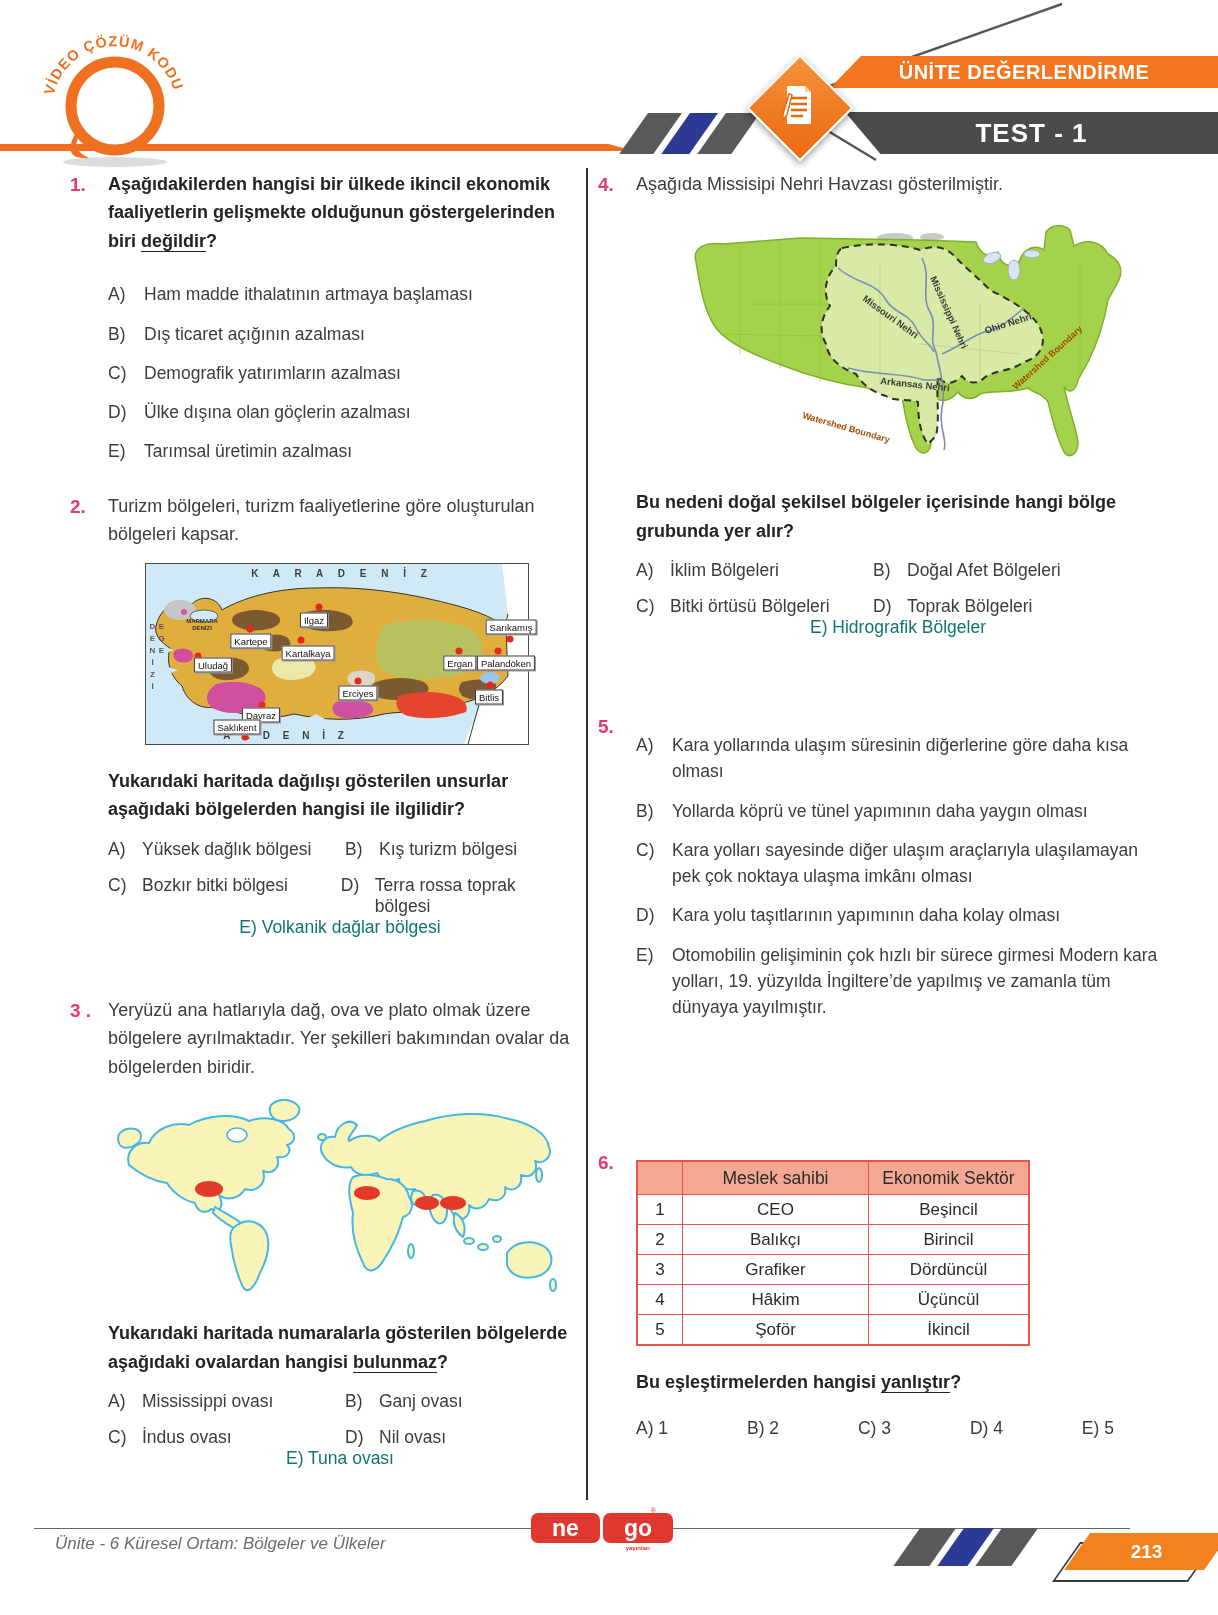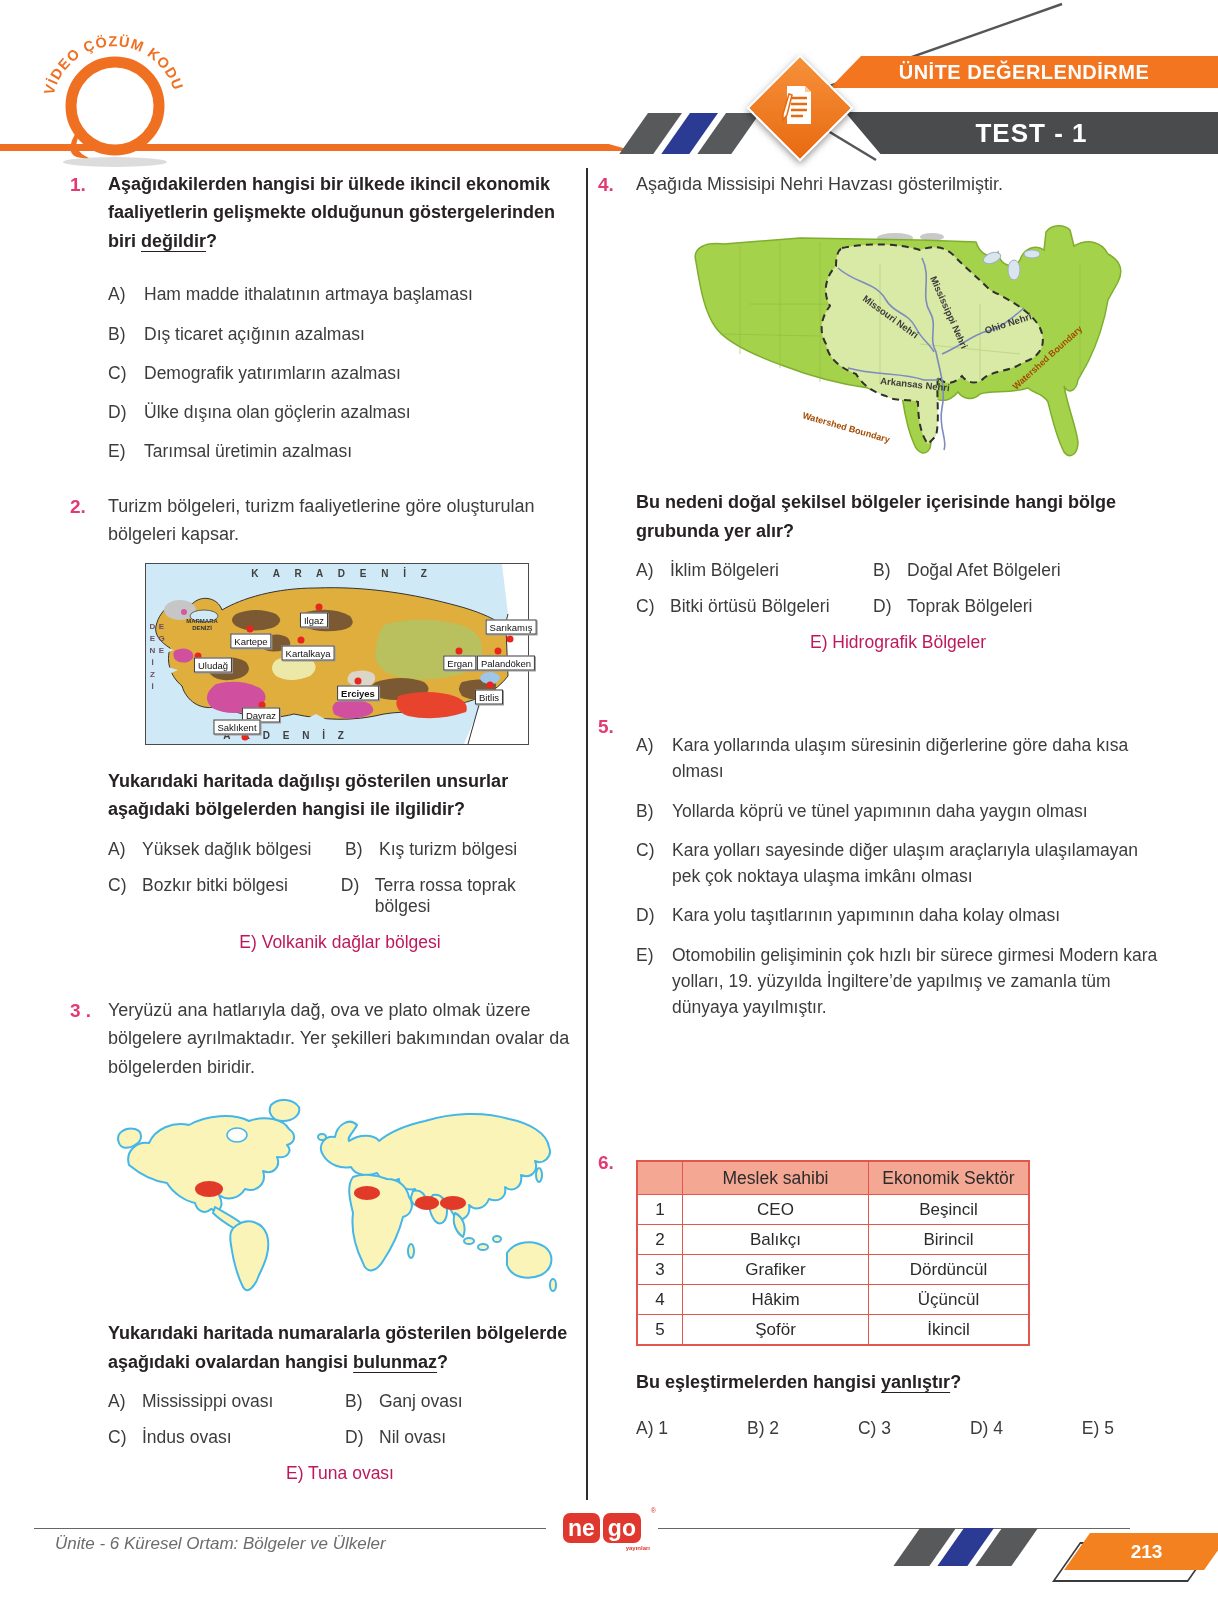--- a/index.html
+++ b/index.html
@@ -25,21 +25,21 @@
   .stem{font-weight:bold;color:#262122;font-size:18px;line-height:1.58;}
   .intro{color:#3c3c3c;font-size:18px;line-height:1.58;}
   .u{text-decoration:underline;text-underline-offset:4px;}
   .opts{margin-top:16px;}
   .opt{display:flex;font-size:17.5px;color:#3c3c3c;line-height:1.5;margin-top:13px;}
   .opt .L{width:36px;flex:none;}
   .row2{display:flex;margin-top:15px;font-size:17.5px;color:#3c3c3c;}
   .row2 .c1{width:237px;display:flex;}
   .row2 .c2{display:flex;}
   .row2 .L{width:34px;flex:none;}
-  .opt-center{margin-top:15px;text-align:center;font-size:17.5px;color:#be185d;}
+  .opt-center{margin-top:0;text-align:center;font-size:17.5px;color:#0f766e;}
   .divider{position:absolute;left:586px;top:168px;width:2px;height:1332px;background:#2e2e2e;}
   
   .tr-map{position:relative;width:382px;height:180px;border:1px solid #4a4a4a;margin:14px 0 0 37px;background:#cfe9f6;}
   .chip{position:absolute;transform:translate(-50%,-50%);background:#fff;border:1px solid #3a3a3a;
         padding:0 3px;font-size:9.5px;line-height:13px;color:#111;white-space:nowrap;box-shadow:1px 1px 0 #999;}
   .rdot{position:absolute;width:7px;height:7px;border-radius:50%;background:#e8261d;transform:translate(-50%,-50%);}
   .sea-label{position:absolute;color:#3f3f3f;font-size:10px;letter-spacing:6px;font-weight:bold;transform:translate(-50%,0);white-space:nowrap;}
   .marmara{position:absolute;color:#333;font-size:6px;line-height:7px;text-align:center;width:46px;transform:translate(-50%,0);font-weight:bold;}
   .ege{position:absolute;writing-mode:vertical-rl;text-orientation:upright;color:#6b4d66;font-size:8px;
        letter-spacing:3px;font-weight:bold;}
@@ -49,21 +49,21 @@
   .t6 th{background:#f4a792;height:30px;font-size:17.5px;}
   .t6 .cnum{width:42px;}
   .t6 .cjob{width:183px;}
   .t6 .csec{width:157px;}
   .t6{border:2px solid #e2574d;}
   
   .f-line{position:absolute;left:34px;top:1528px;width:1096px;height:1px;background:#666;}
   .f-left{position:absolute;left:55px;top:1534px;font-style:italic;color:#6b6c6e;font-size:17px;}
   .f-logo{position:absolute;left:546px;top:1505px;width:112px;height:46px;background:#fff;display:flex;
           align-items:center;justify-content:center;gap:3px;}
-  .logo-box{background:#e0372e;border-radius:7px;color:#fff;font-weight:bold;font-size:23px;line-height:28px;padding:1px 5px;}
+  .logo-box{background:#e0372e;border-radius:7px;color:#fff;font-weight:bold;font-size:23px;line-height:28px;padding:1px 21px;}
   .logo-sub{position:absolute;right:8px;bottom:0px;color:#e0372e;font-size:6px;font-weight:bold;}
   .logo-r{position:absolute;right:2px;top:2px;color:#e0372e;font-size:7px;}
   .fstripe{position:absolute;top:1528px;height:38px;transform:skewX(-35deg);transform-origin:top left;}
   .pagebadge-outline{position:absolute;left:1080px;top:1542px;width:132px;height:36px;border:2px solid #3a3a3c;
                      background:#fff;transform:skewX(-35deg);transform-origin:top left;}
   .pagebadge{position:absolute;left:1090px;top:1533px;width:140px;height:37px;background:#f48120;
              transform:skewX(-35deg);transform-origin:top left;display:flex;align-items:center;justify-content:center;}
   .pagebadge span{transform:skewX(35deg);color:#fff;font-size:19px;font-weight:bold;}
 </style>
 </head>
@@ -191,21 +191,21 @@
         <div class="rdot" style="left:99px;top:173px;"></div>
         <div class="rdot" style="left:313px;top:87px;"></div>
         <div class="rdot" style="left:352px;top:87px;"></div>
         <div class="rdot" style="left:364px;top:75px;"></div>
         <div class="rdot" style="left:344px;top:121px;"></div>
 
         <div class="chip" style="left:168px;top:56px;">Ilgaz</div>
         <div class="chip" style="left:105px;top:77px;">Kartepe</div>
         <div class="chip" style="left:162px;top:89px;">Kartalkaya</div>
         <div class="chip" style="left:67px;top:101px;">Uludağ</div>
-        <div class="chip" style="left:212px;top:129px;font-weight:bold;">Erciyes</div>
+        <div class="chip" style="left:212px;top:129px;">Erciyes</div>
         <div class="chip" style="left:115px;top:151px;">Davraz</div>
         <div class="chip" style="left:91px;top:163px;">Saklıkent</div>
         <div class="chip" style="left:314px;top:99px;">Ergan</div>
         <div class="chip" style="left:360px;top:99px;">Palandöken</div>
         <div class="chip" style="left:365px;top:63px;">Sarıkamış</div>
         <div class="chip" style="left:343px;top:133px;">Bitlis</div>
       </div>
 
       <div class="stem" style="margin-top:22px;">Yukarıdaki haritada dağılışı gösterilen unsurlar aşağıdaki bölgelerden hangisi ile ilgilidir?</div>
       <div style="margin-top:10px;">

